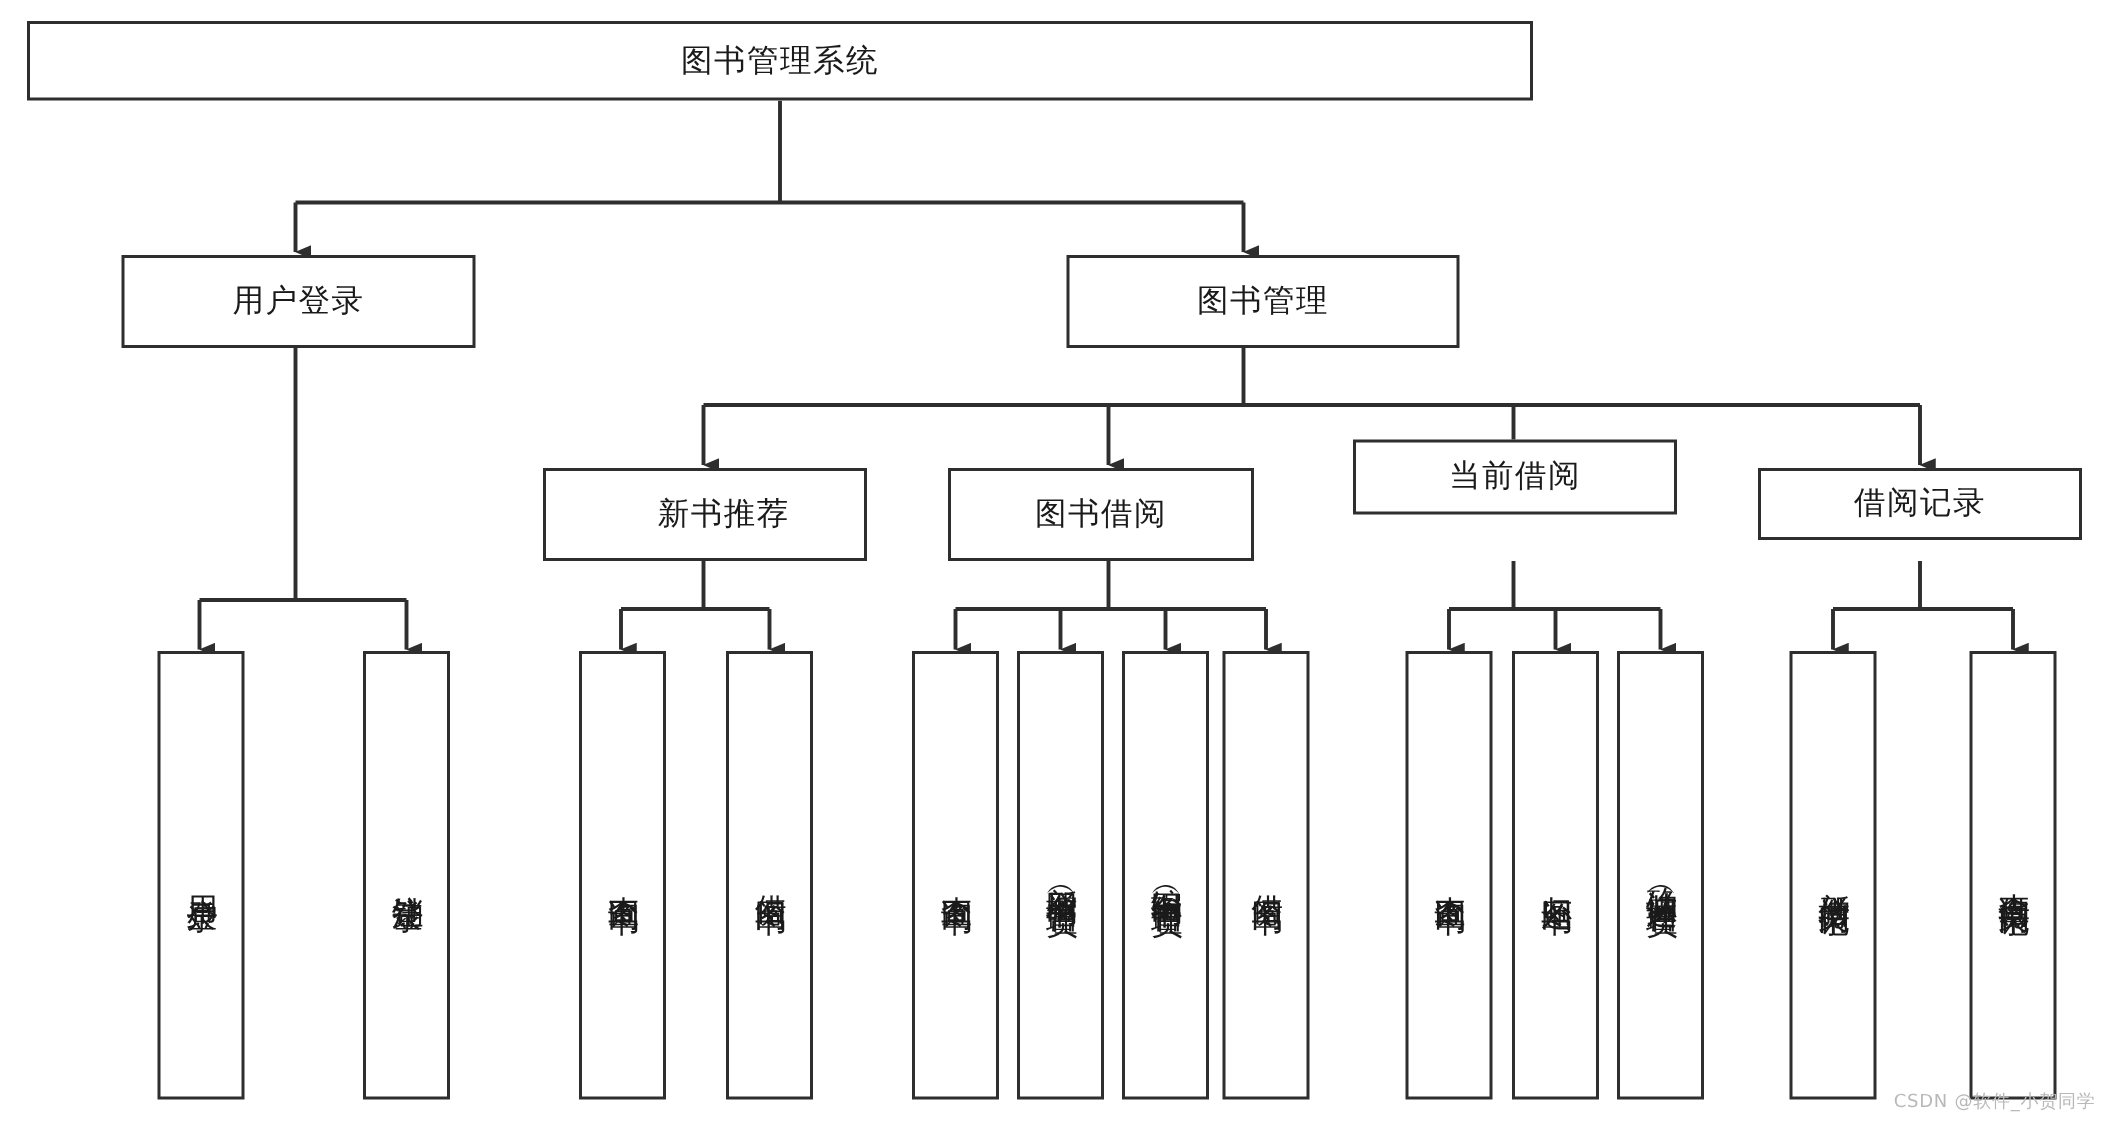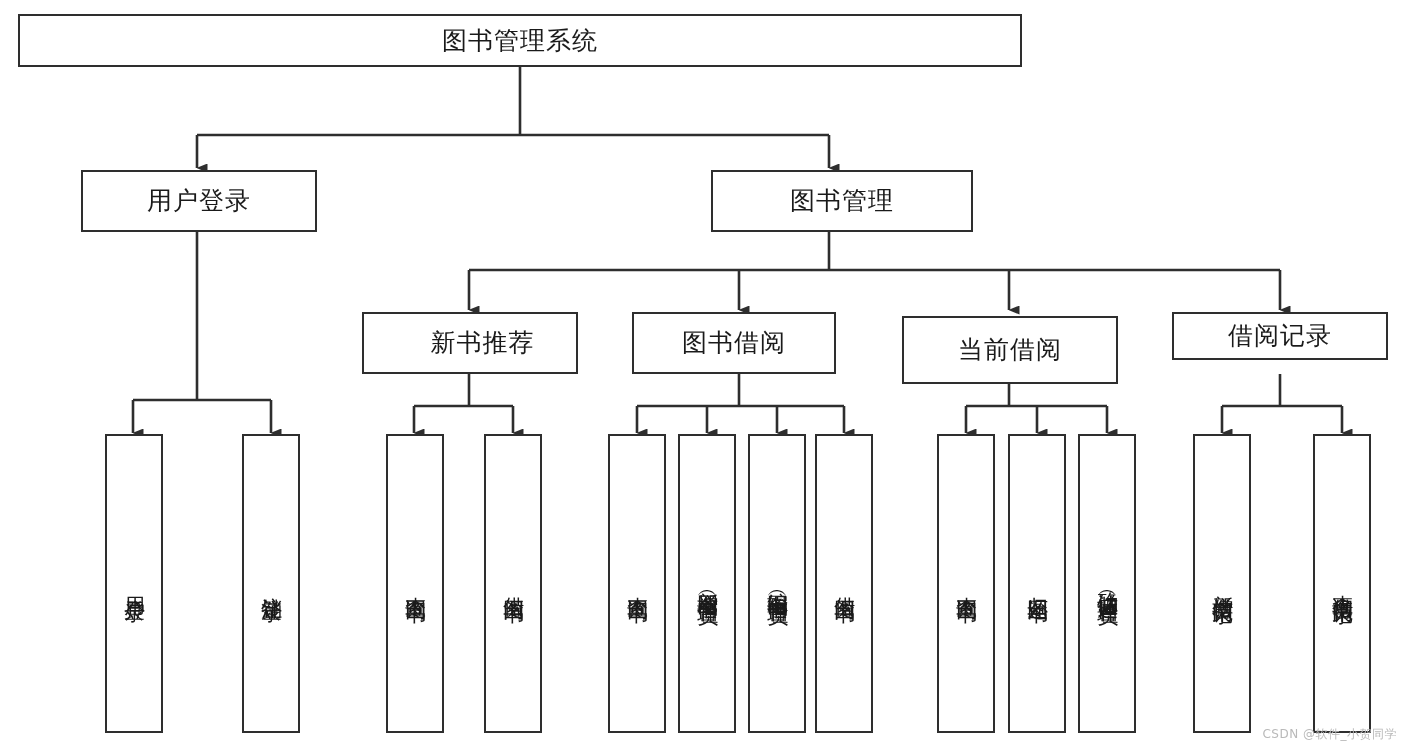--- a/index.html
+++ b/index.html
@@ -30,21 +30,21 @@
     box-sizing: border-box;
     background: #ffffff;
     border: 2px solid #2e2e2e;
     display: flex;
     align-items: center;
     justify-content: center;
     color: #1a1a1a;
     z-index: 3;
   }
   .node-h {
-    font-size: 25px;
+    font-size: 21px;
     letter-spacing: 1px;
     line-height: 1.2;
     white-space: nowrap;
   }
   .node-v {
     writing-mode: vertical-rl;
     text-orientation: upright;
     font-size: 21px;
     line-height: 1.32;
     letter-spacing: 2px;
@@ -136,21 +136,21 @@
   <div class="node node-h" style="left:711px; top:170px; width:262px; height:62px;">
     <span>图书管理</span>
   </div>
 
   <div class="node node-h" style="left:362px; top:312px; width:216px; height:62px;padding-left:25px;">
     <span>新书推荐</span>
   </div>
   <div class="node node-h" style="left:632px; top:312px; width:204px; height:62px;text-align:right;">
     <span>图书借阅</span>
   </div>
-  <div class="node node-h" style="left:902px; top:316px; width:216px; height:68px;">
+  <div class="node node-h" style="left:902px; top:293px; width:216px; height:50px;">
     <span>当前借阅</span>
   </div>
   <div class="node node-h" style="left:1172px; top:312px; width:216px; height:48px;">
     <span>借阅记录</span>
   </div>
 
   <div class="node node-v" style="left:105px; top:434px; width:58px; height:299px;">
     <span class="vlabel">用户登录</span>
   </div>
   <div class="node node-v" style="left:242px; top:434px; width:58px; height:299px;">

